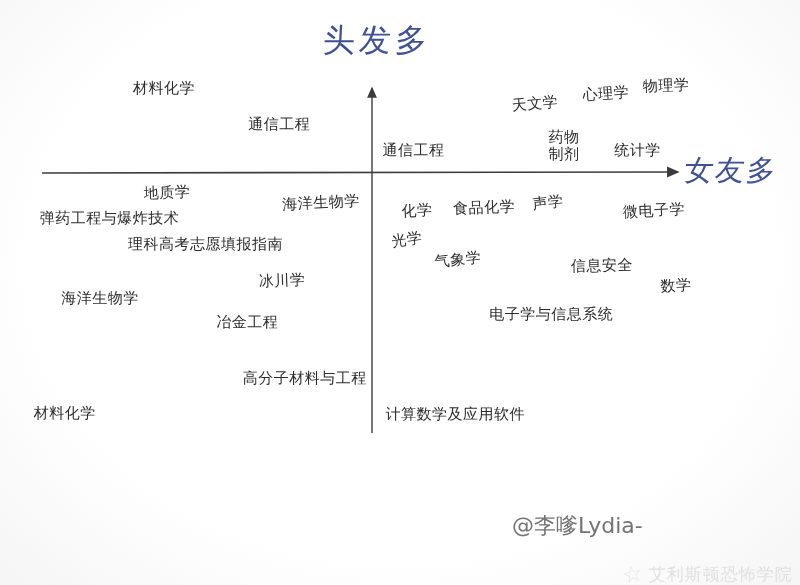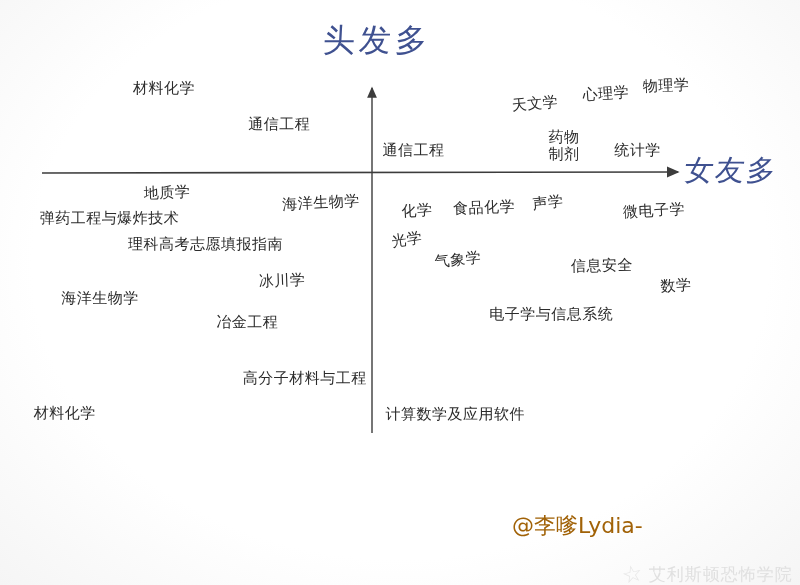--- a/index.html
+++ b/index.html
@@ -58,21 +58,21 @@
     justify-content: center;
     font-size: 25px;
     letter-spacing: 1px;
     color: #54583a;
     white-space: nowrap;
   }
   .author-handle {
     position: absolute;
     left: 512px; top: 511px;
     font-size: 22px;
-    color: #a16207;
+    color: #737373;
     white-space: nowrap;
   }
   .studio {
     position: absolute;
     left: 622px; top: 540px;
     display: flex;
     align-items: center;
     gap: 5px;
     color: #e0e0e0;
     font-size: 17px;

